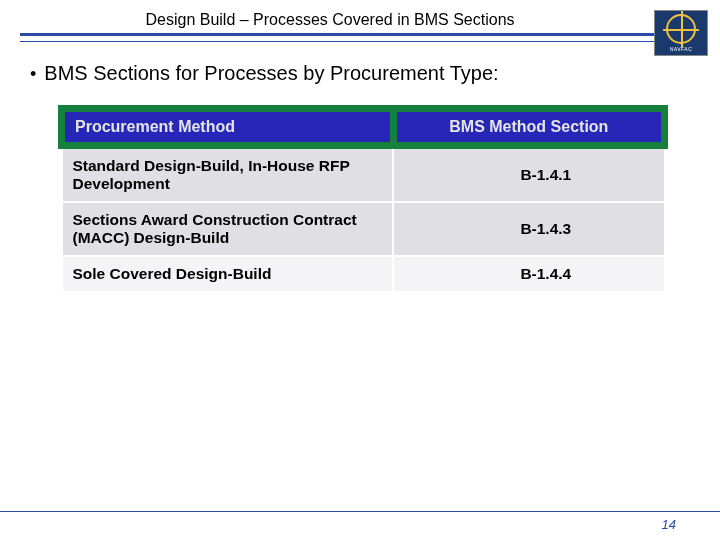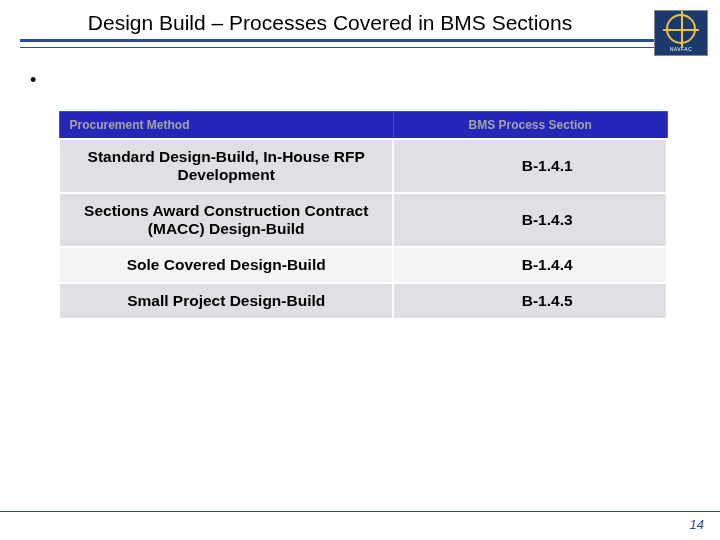--- a/index.html
+++ b/index.html
@@ -9,21 +9,21 @@
     background: #fff;
     font-family: Arial, Helvetica, sans-serif;
     position: relative;
     overflow: hidden;
   }
   .header {
     padding: 10px 20px 0 20px;
     position: relative;
   }
   .title {
-    font-size: 21px;
+    font-size: 16px;
     color: #000;
     text-align: center;
     padding-right: 60px;
     line-height: 1.2;
   }
   .logo {
     position: absolute;
     right: 12px;
     top: 10px;
     width: 54px;
@@ -79,53 +79,52 @@
     margin-right: 8px;
     line-height: 1.4;
   }
   .table {
     width: 610px;
     margin-left: 28px;
     border-collapse: collapse;
   }
   .th {
     background: #2626b8;
-    color: #a3a3a3;
+    color: #e5e5e5;
     font-weight: bold;
-    font-size: 12px;
+    font-size: 16px;
     padding: 6px 10px;
     text-align: left;
-    border: 1px solid #15803d;
+    border: 7px solid #15803d;
   }
   .th.center { text-align: center; }
   .td {
     font-size: 15.5px;
     font-weight: bold;
     padding: 8px 10px;
     border-top: 2px solid #fff;
     border-left: 2px solid #fff;
     border-right: 2px solid #fff;
     vertical-align: middle;
-    text-align: center;
   }
   .row-odd .td { background: #e0e0e4; }
   .row-even .td { background: #f4f4f6; }
   .td.center { text-align: center; padding-left: 44px; }
   .col1 { width: 55%; }
   .col2 { width: 45%; }
   .footer-line {
     position: absolute;
     left: 0; right: 0;
     bottom: 28px;
     height: 1px;
     background: #2a4aa8;
   }
   .page-num {
     position: absolute;
-    right: 16px;
+    right: 44px;
     bottom: 8px;
     font-size: 13px;
     font-style: italic;
     color: #2a4aa8;
   }
 </style>
 </head>
 <body>
 
 <div class="header">
@@ -136,44 +135,41 @@
   </div>
   <div class="rule-block">
     <div class="rule1"></div>
     <div class="rule2"></div>
   </div>
 </div>
 
 <div class="content">
   <div class="bullet-row">
     <span class="bullet-dot">•</span>
+    <span>BMS Sections for Processes by Procurement Type:</span>
   </div>
 
   <table class="table">
     <thead>
       <tr>
         <th class="th col1">Procurement Method</th>
-        <th class="th col2 center">BMS Process Section</th>
+        <th class="th col2 center">BMS Method Section</th>
       </tr>
     </thead>
     <tbody>
       <tr class="row-odd">
         <td class="td col1">Standard Design-Build, In-House RFP Development</td>
         <td class="td col2 center">B-1.4.1</td>
       </tr>
       <tr class="row-odd">
         <td class="td col1">Sections Award Construction Contract (MACC) Design-Build</td>
         <td class="td col2 center">B-1.4.3</td>
       </tr>
       <tr class="row-even">
         <td class="td col1">Sole Covered Design-Build</td>
         <td class="td col2 center">B-1.4.4</td>
       </tr>
-      <tr class="row-odd">
-        <td class="td col1">Small Project Design-Build</td>
-        <td class="td col2 center">B-1.4.5</td>
-      </tr>
     </tbody>
   </table>
 </div>
 
 <div class="footer-line"></div>
 <div class="page-num">14</div>
 
 </body></html>

